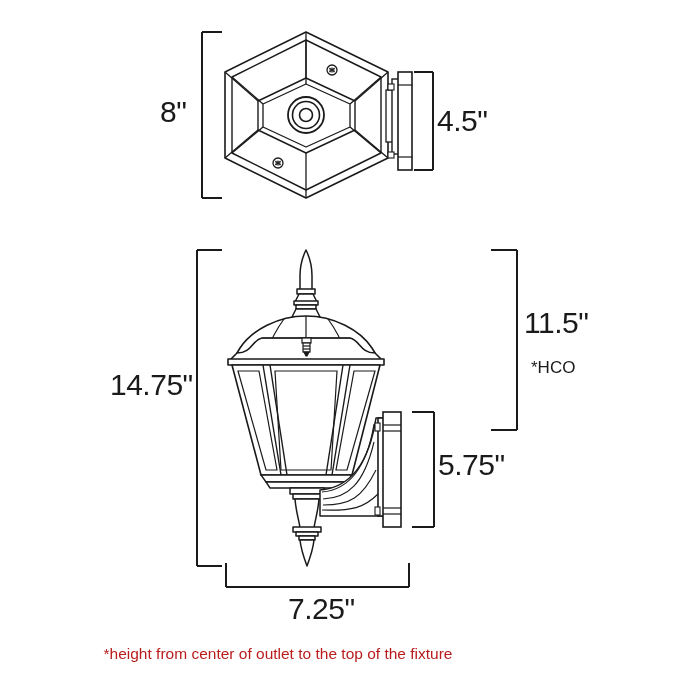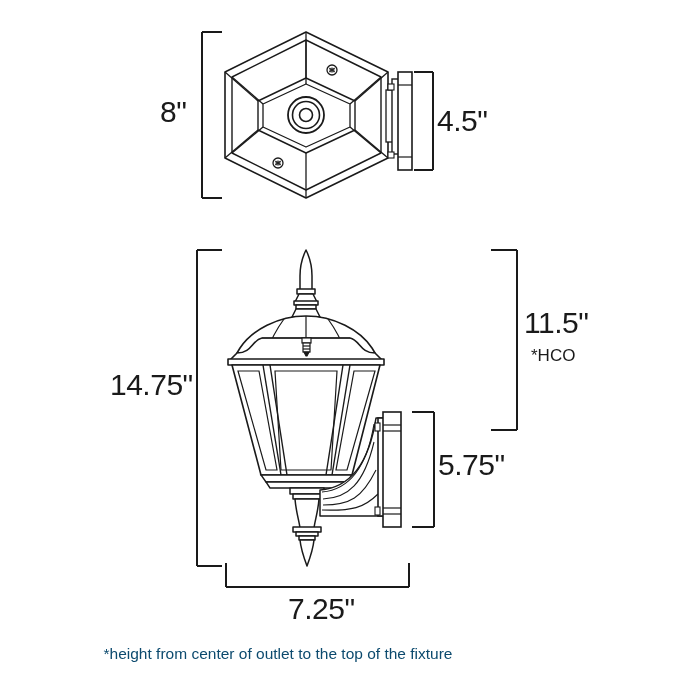--- a/index.html
+++ b/index.html
@@ -44,21 +44,21 @@
     top: 368px;
     font-size: 30px;
   }
   #label-115 {
     left: 524px;
     top: 306px;
     font-size: 30px;
   }
   #label-hco {
     left: 531px;
-    top: 346px;
+    top: 358px;
     font-size: 17px;
     letter-spacing: 0px;
   }
   #label-575 {
     left: 438px;
     top: 448px;
     font-size: 30px;
   }
   #label-725 {
     left: 288px;
@@ -66,21 +66,21 @@
     font-size: 30px;
   }
   #footnote {
     position: absolute;
     left: 0;
     top: 645px;
     width: 556px;
     text-align: center;
     font-size: 15.5px;
     font-family: "Liberation Sans", sans-serif;
-    color: #0c4a6e;
+    color: #b91c1c;
   }
 </style>
 </head>
 <body>
 
 <svg id="spec-sheet" viewBox="0 0 700 700" width="700" height="700" xmlns="http://www.w3.org/2000/svg">
 
   <rect x="0" y="0" width="700" height="700" fill="#ffffff"></rect>
 
   <g>

